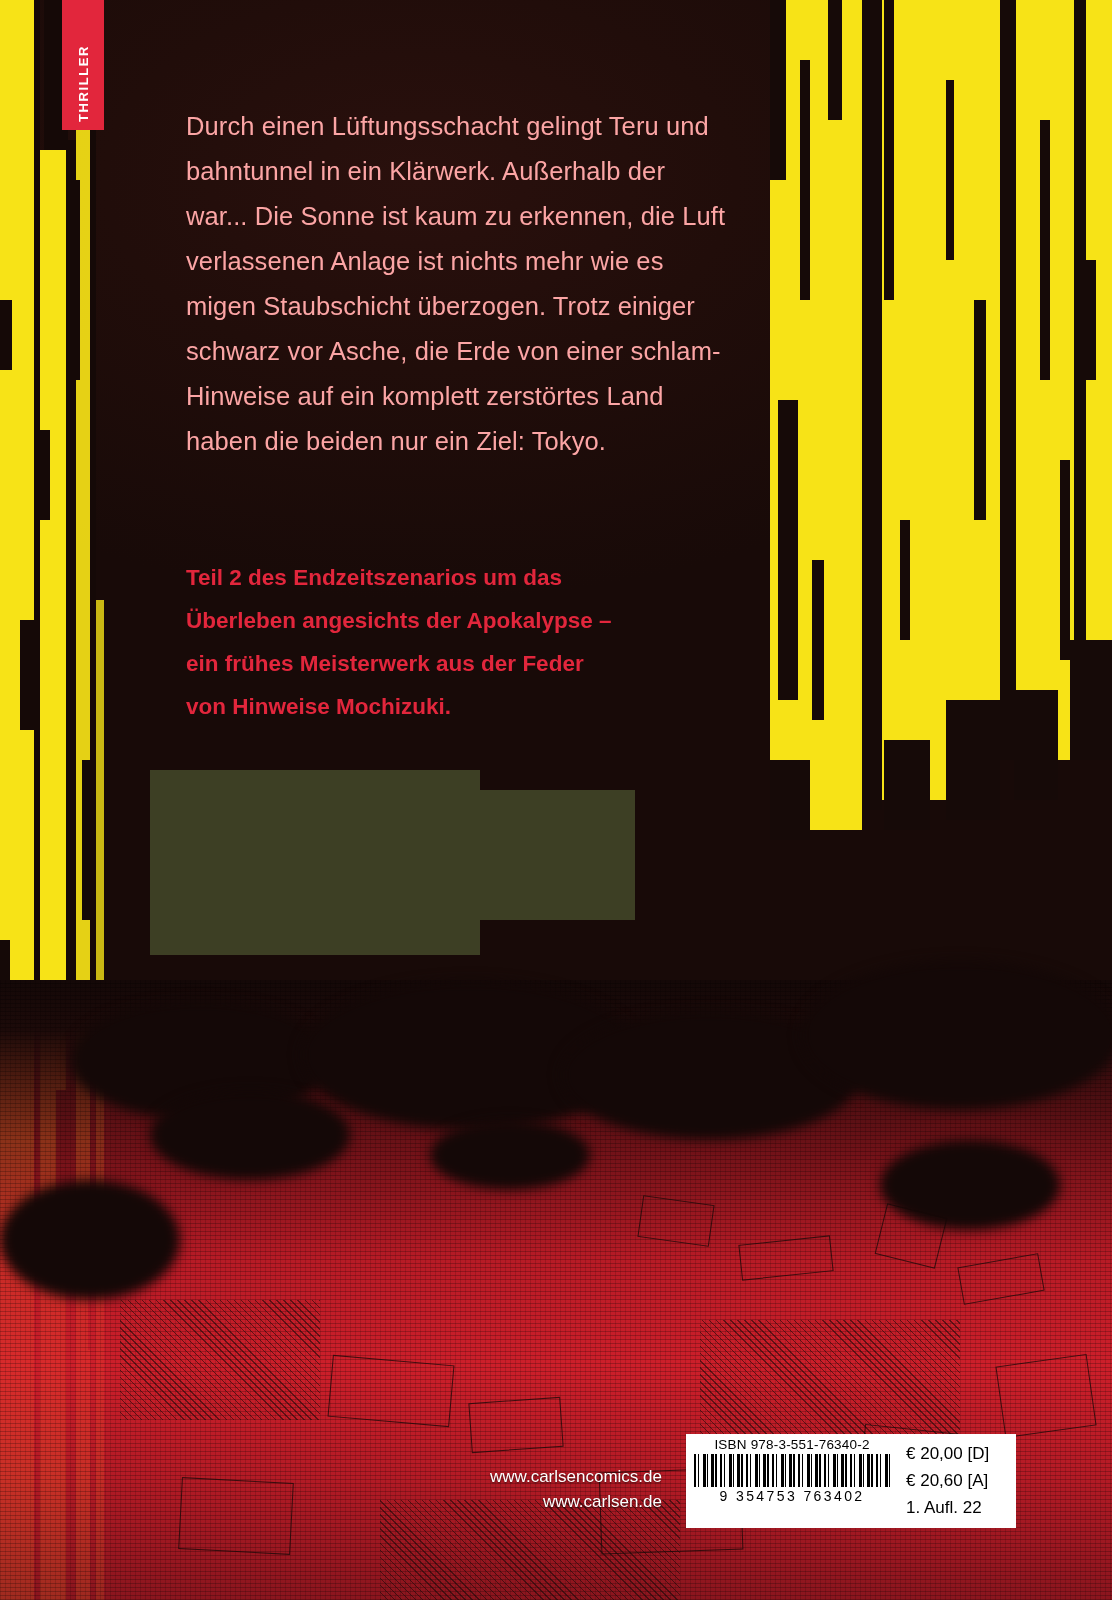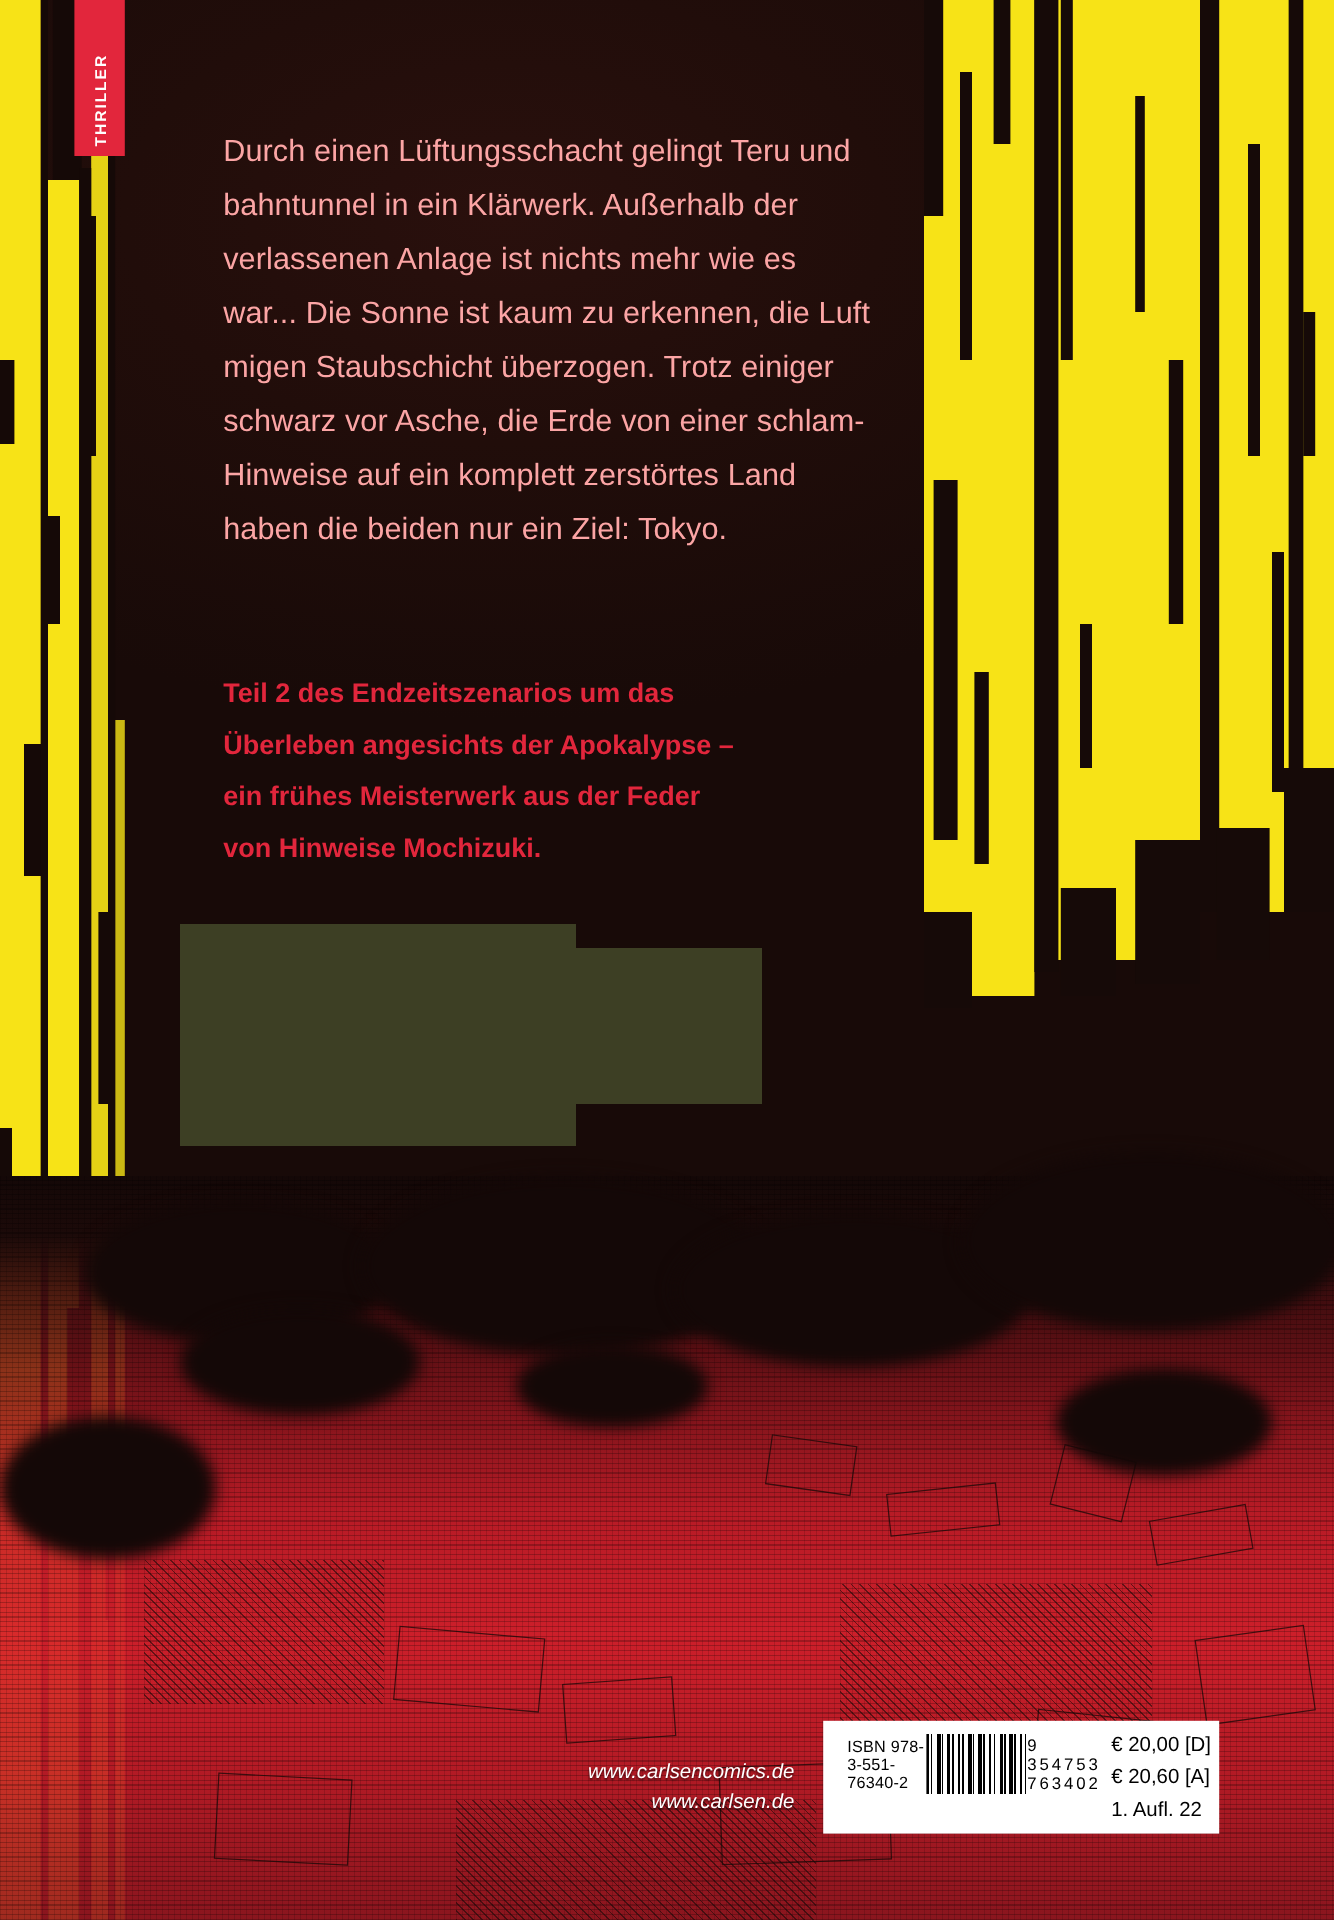--- a/index.html
+++ b/index.html
@@ -160,42 +160,40 @@
   .urls {
     position: absolute;
     right: 450px;
     bottom: 86px;
     text-align: right;
     color: #ffffff;
     font-size: 17px;
     line-height: 25px;
     z-index: 40;
     text-shadow: 0 1px 2px rgba(0,0,0,.6);
-    font-style: italic;
   }
   .urls div { white-space: nowrap; }
 
   .isbn-box {
     position: absolute;
     left: 686px;
     bottom: 72px;
     width: 330px;
     height: 94px;
     background: #ffffff;
     display: flex;
     z-index: 40;
   }
   .barcode-area {
     width: 212px;
     height: 70px;
     position: relative;
     display: flex;
-    flex-direction: row;
+    flex-direction: column;
     align-items: center;
-    padding-left: 20px;
   }
   .isbn-text {
     font-size: 13.5px;
     color: #000;
     margin-top: 3px;
     letter-spacing: .2px;
     font-family: "Liberation Sans", sans-serif;
   }
   .bars {
     position: relative;
@@ -308,22 +306,22 @@
   <div class="hatch" style="left:700px; top:1320px; width:260px; height:140px;"></div>
   <div class="hatch" style="left:380px; top:1500px; width:300px; height:100px;"></div>
 
   <div class="thriller-tab">
     <span>THRILLER</span>
   </div>
 
   <div class="blurb">
     <p>Durch einen Lüftungsschacht gelingt Teru und</p>
     <p>bahntunnel in ein Klärwerk. Außerhalb der</p>
+    <p>war... Die Sonne ist kaum zu erkennen, die Luft</p>
     <p>verlassenen Anlage ist nichts mehr wie es</p>
-    <p>war... Die Sonne ist kaum zu erkennen, die Luft</p>
     <p>migen Staubschicht überzogen. Trotz einiger</p>
     <p>schwarz vor Asche, die Erde von einer schlam-</p>
     <p>Hinweise auf ein komplett zerstörtes Land</p>
     <p>haben die beiden nur ein Ziel: Tokyo.</p>
   </div>
 
   <div class="tagline">
     <p>Teil 2 des Endzeitszenarios um das</p>
     <p>Überleben angesichts der Apokalypse –</p>
     <p>ein frühes Meisterwerk aus der Feder</p>

